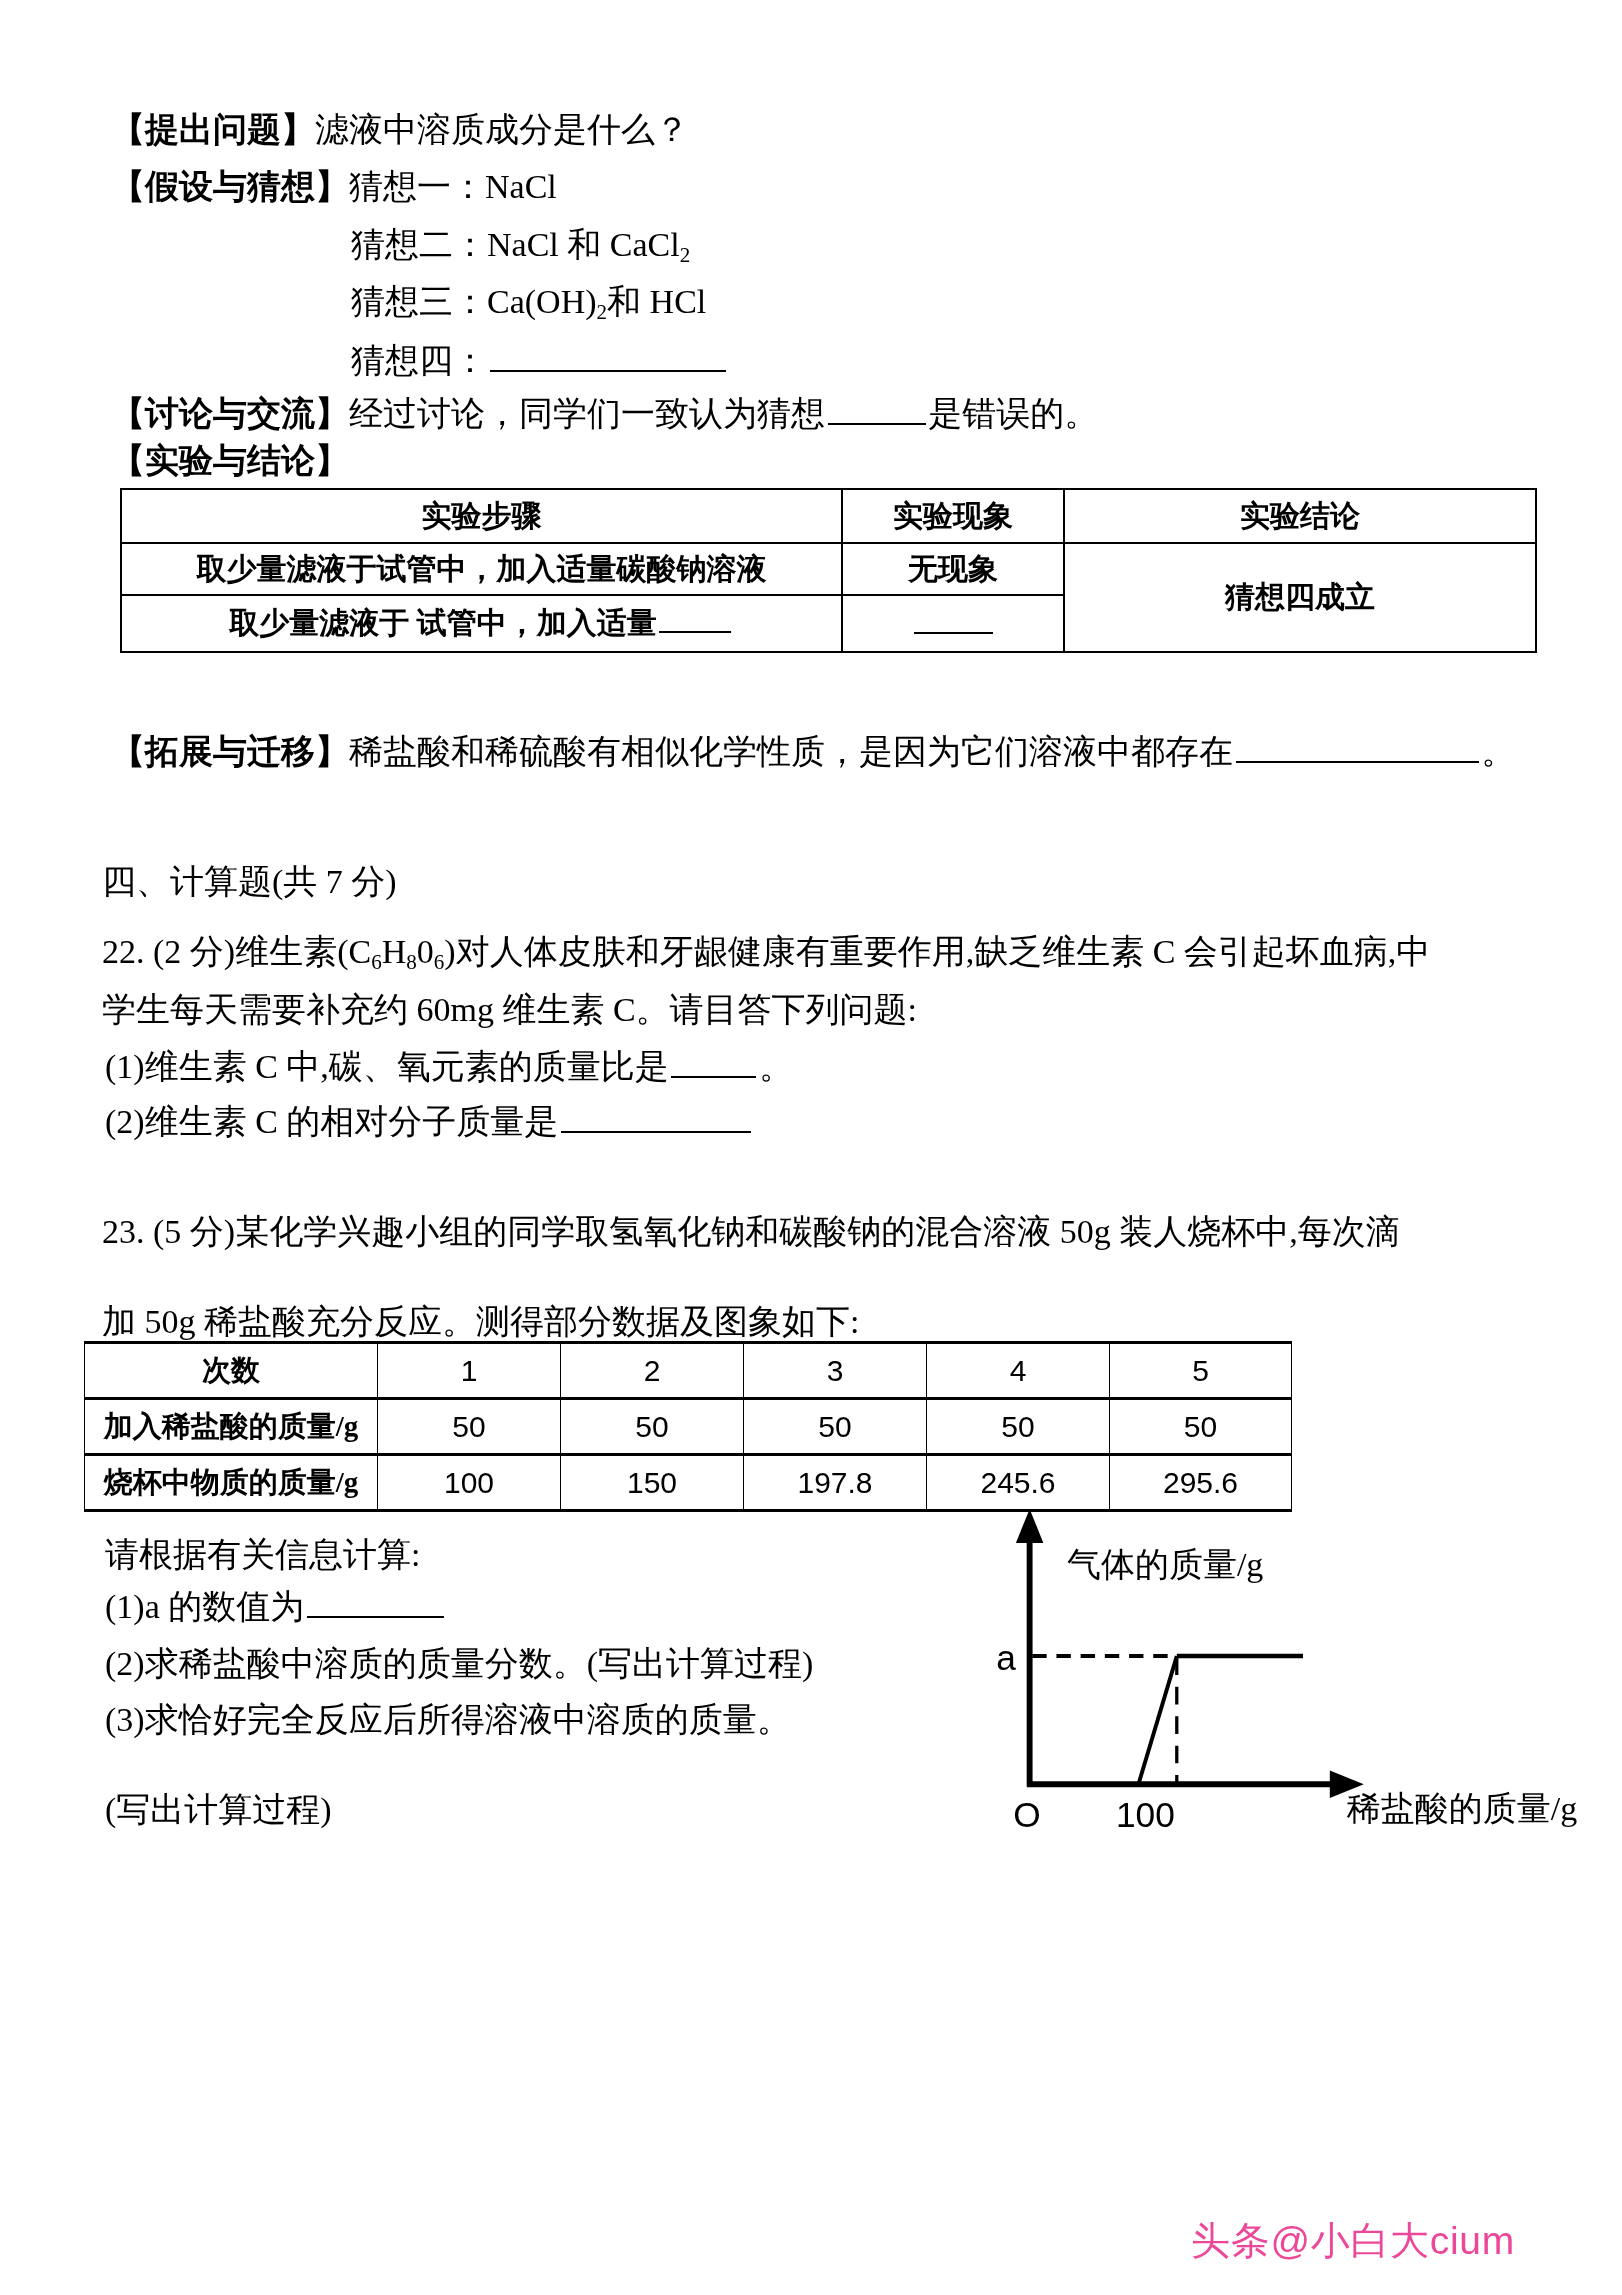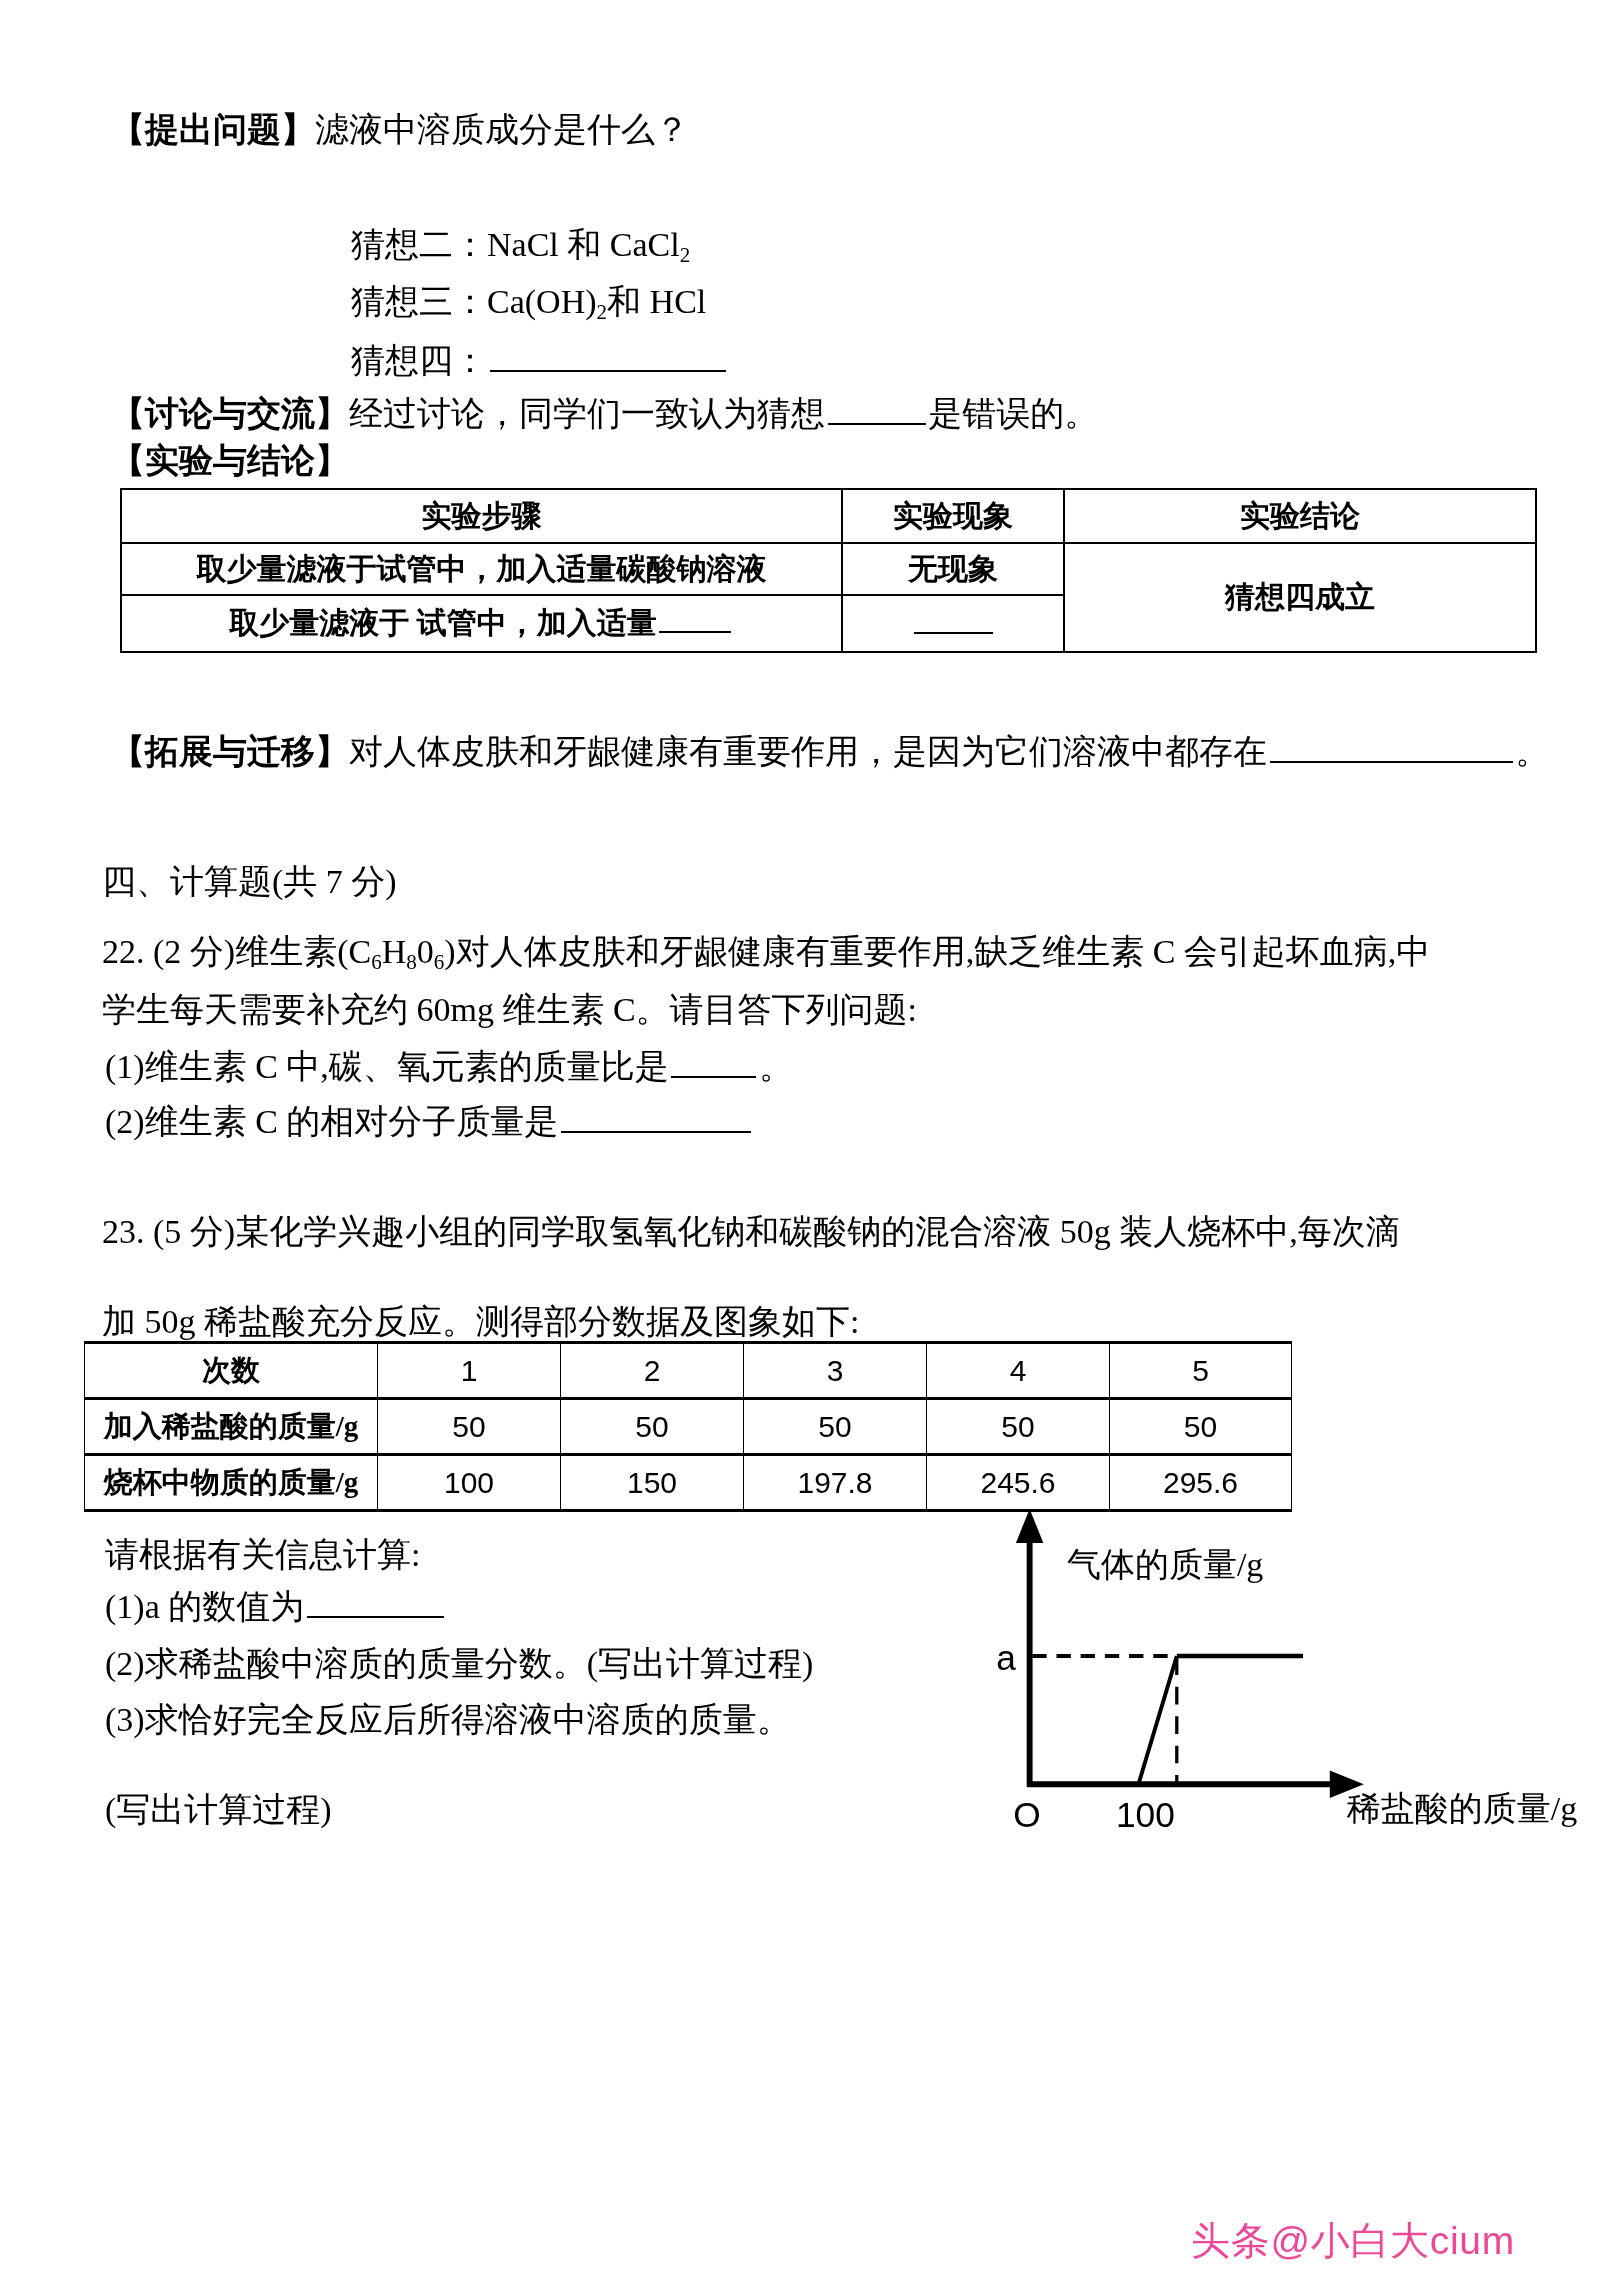--- a/index.html
+++ b/index.html
@@ -65,20 +65,23 @@
 </style>
 </head>
 <body>
 
 <div class="page">
 
   <div class="line" style="left:111px;top:109px;">
     <span class="hdr">【提出问题】</span><span>滤液中溶质成分是什么？</span>
   </div>
 
+  <div class="line" style="left:111px;top:166px;">
+    <span class="hdr">【假设与猜想】</span><span>猜想一：NaCl</span>
+  </div>
   <div class="line" style="left:351px;top:224px;">
     <span>猜想二：NaCl 和 CaCl</span><sub>2</sub>
   </div>
   <div class="line" style="left:351px;top:281px;">
     <span>猜想三：Ca(OH)</span><sub>2</sub><span>和 HCl</span>
   </div>
   <div class="line" style="left:351px;top:340px;">
     <span>猜想四：</span><span class="blank w360"></span>
   </div>
 
@@ -108,21 +111,21 @@
       <td rowspan="2">猜想四成立</td>
     </tr>
     <tr class="r2">
       <td><span>取少量滤液于 试管中，加入适量</span><span class="blank w110"></span></td>
       <td><span class="blank w120"></span></td>
     </tr>
   </tbody>
     </table>
 
   <div class="line" style="left:111px;top:731px;">
-    <span class="hdr">【拓展与迁移】</span><span>对人体皮肤和牙龈健康有重要作用，是因为它们溶液中都存在</span><span class="blank w372"></span><span>。</span>
+    <span class="hdr">【拓展与迁移】</span><span>稀盐酸和稀硫酸有相似化学性质，是因为它们溶液中都存在</span><span class="blank w372"></span><span>。</span>
   </div>
 
   <div class="line" style="left:102px;top:825px;margin-top:36px;">四、计算题(共 7 分)</div>
 
   <div class="line" style="left:102px;top:931px;">
     <span>22.  (2 分)维生素(C</span><sub>6</sub><span>H</span><sub>8</sub><span>0</span><sub>6</sub><span>)对人体皮肤和牙龈健康有重要作用,缺乏维生素 C 会引起坏血病,中</span>
   </div>
   <div class="line" style="left:102px;top:989px;">学生每天需要补充约 60mg 维生素 C。请目答下列问题:</div>
   <div class="line" style="left:105px;top:1046px;">
     <span>(1)维生素 C 中,碳、氧元素的质量比是</span><span class="blank w130"></span><span>。</span>

